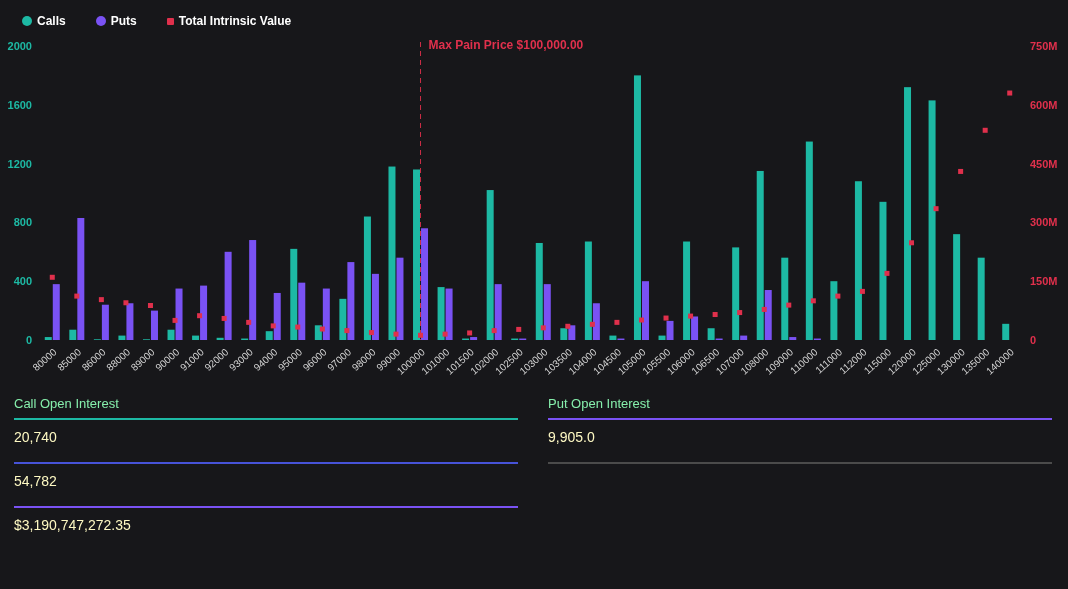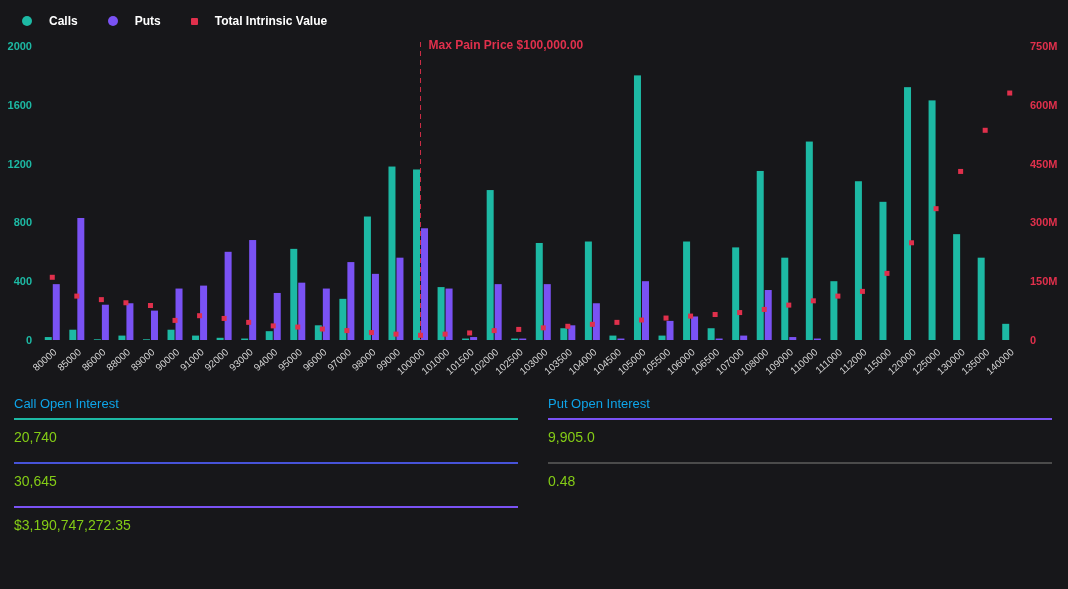--- a/index.html
+++ b/index.html
@@ -2,29 +2,29 @@
 <html><head>
 <meta charset="utf-8">
 <style>
   html,body{margin:0;padding:0}
   body{
     width:1068px;height:589px;overflow:hidden;
     background:#17171a;color:#fff;
     font-family:"Liberation Sans",sans-serif;
   }
   .legend{display:flex;align-items:center;gap:30px;height:26px;padding:8px 0 0 22px}
-  .legend-item{display:flex;align-items:center;gap:17px;font-size:12px;font-weight:bold;color:#fff;cursor:pointer}
+  .legend-item{display:flex;align-items:center;gap:5px;font-size:12px;font-weight:bold;color:#fff;cursor:pointer}
   .marker-dot{width:10px;height:10px;border-radius:50%;display:inline-block}
   .marker-sq{width:7px;height:7px;border-radius:1px;display:inline-block}
   .chart-wrap{position:relative;width:1068px;height:352px}
   svg text{font-family:"Liberation Sans",sans-serif}
   .stats{display:grid;grid-template-columns:1fr 1fr;column-gap:30px;row-gap:17px;padding:10px 16px 0 14px}
-  .stat-label{font-size:13px;color:#0ea5e9;padding-bottom:7px}
+  .stat-label{font-size:13px;color:#86efac;padding-bottom:7px}
   .stat-rule{height:2px;width:100%;background:#555}
-  .stat-value{font-size:14px;color:#84cc16;padding-top:9px}
+  .stat-value{font-size:14px;color:#fef9c3;padding-top:9px}
 </style>
 </head>
 <body style="background: rgb(23, 23, 26);">
 
 <div class="legend">
   <div class="legend-item">
     <span class="marker-dot" style="background: rgb(29, 185, 164);"></span>
     <span>Calls</span>
   </div>
   <div class="legend-item">
@@ -214,23 +214,22 @@
     <div class="stat-rule" style="background: rgb(29, 185, 164);"></div>
     <div class="stat-value">20,740</div>
   </div>
   <div class="stat">
     <div class="stat-label">Put Open Interest</div>
     <div class="stat-rule" style="background: rgb(122, 82, 244);"></div>
     <div class="stat-value">9,905.0</div>
   </div>
   <div class="stat">
     <div class="stat-rule" style="background: rgb(71, 83, 216);"></div>
-    <div class="stat-value">30,645</div>
+    <div class="stat-value">54,782</div>
   </div>
   <div class="stat">
     <div class="stat-rule" style="background: rgb(75, 75, 75);"></div>
-    <div class="stat-value">0.48</div>
   </div>
   <div class="stat">
     <div class="stat-rule" style="background: rgb(122, 82, 244);"></div>
     <div class="stat-value">$3,190,747,272.35</div>
   </div>
 </div>
 
 </body></html>

